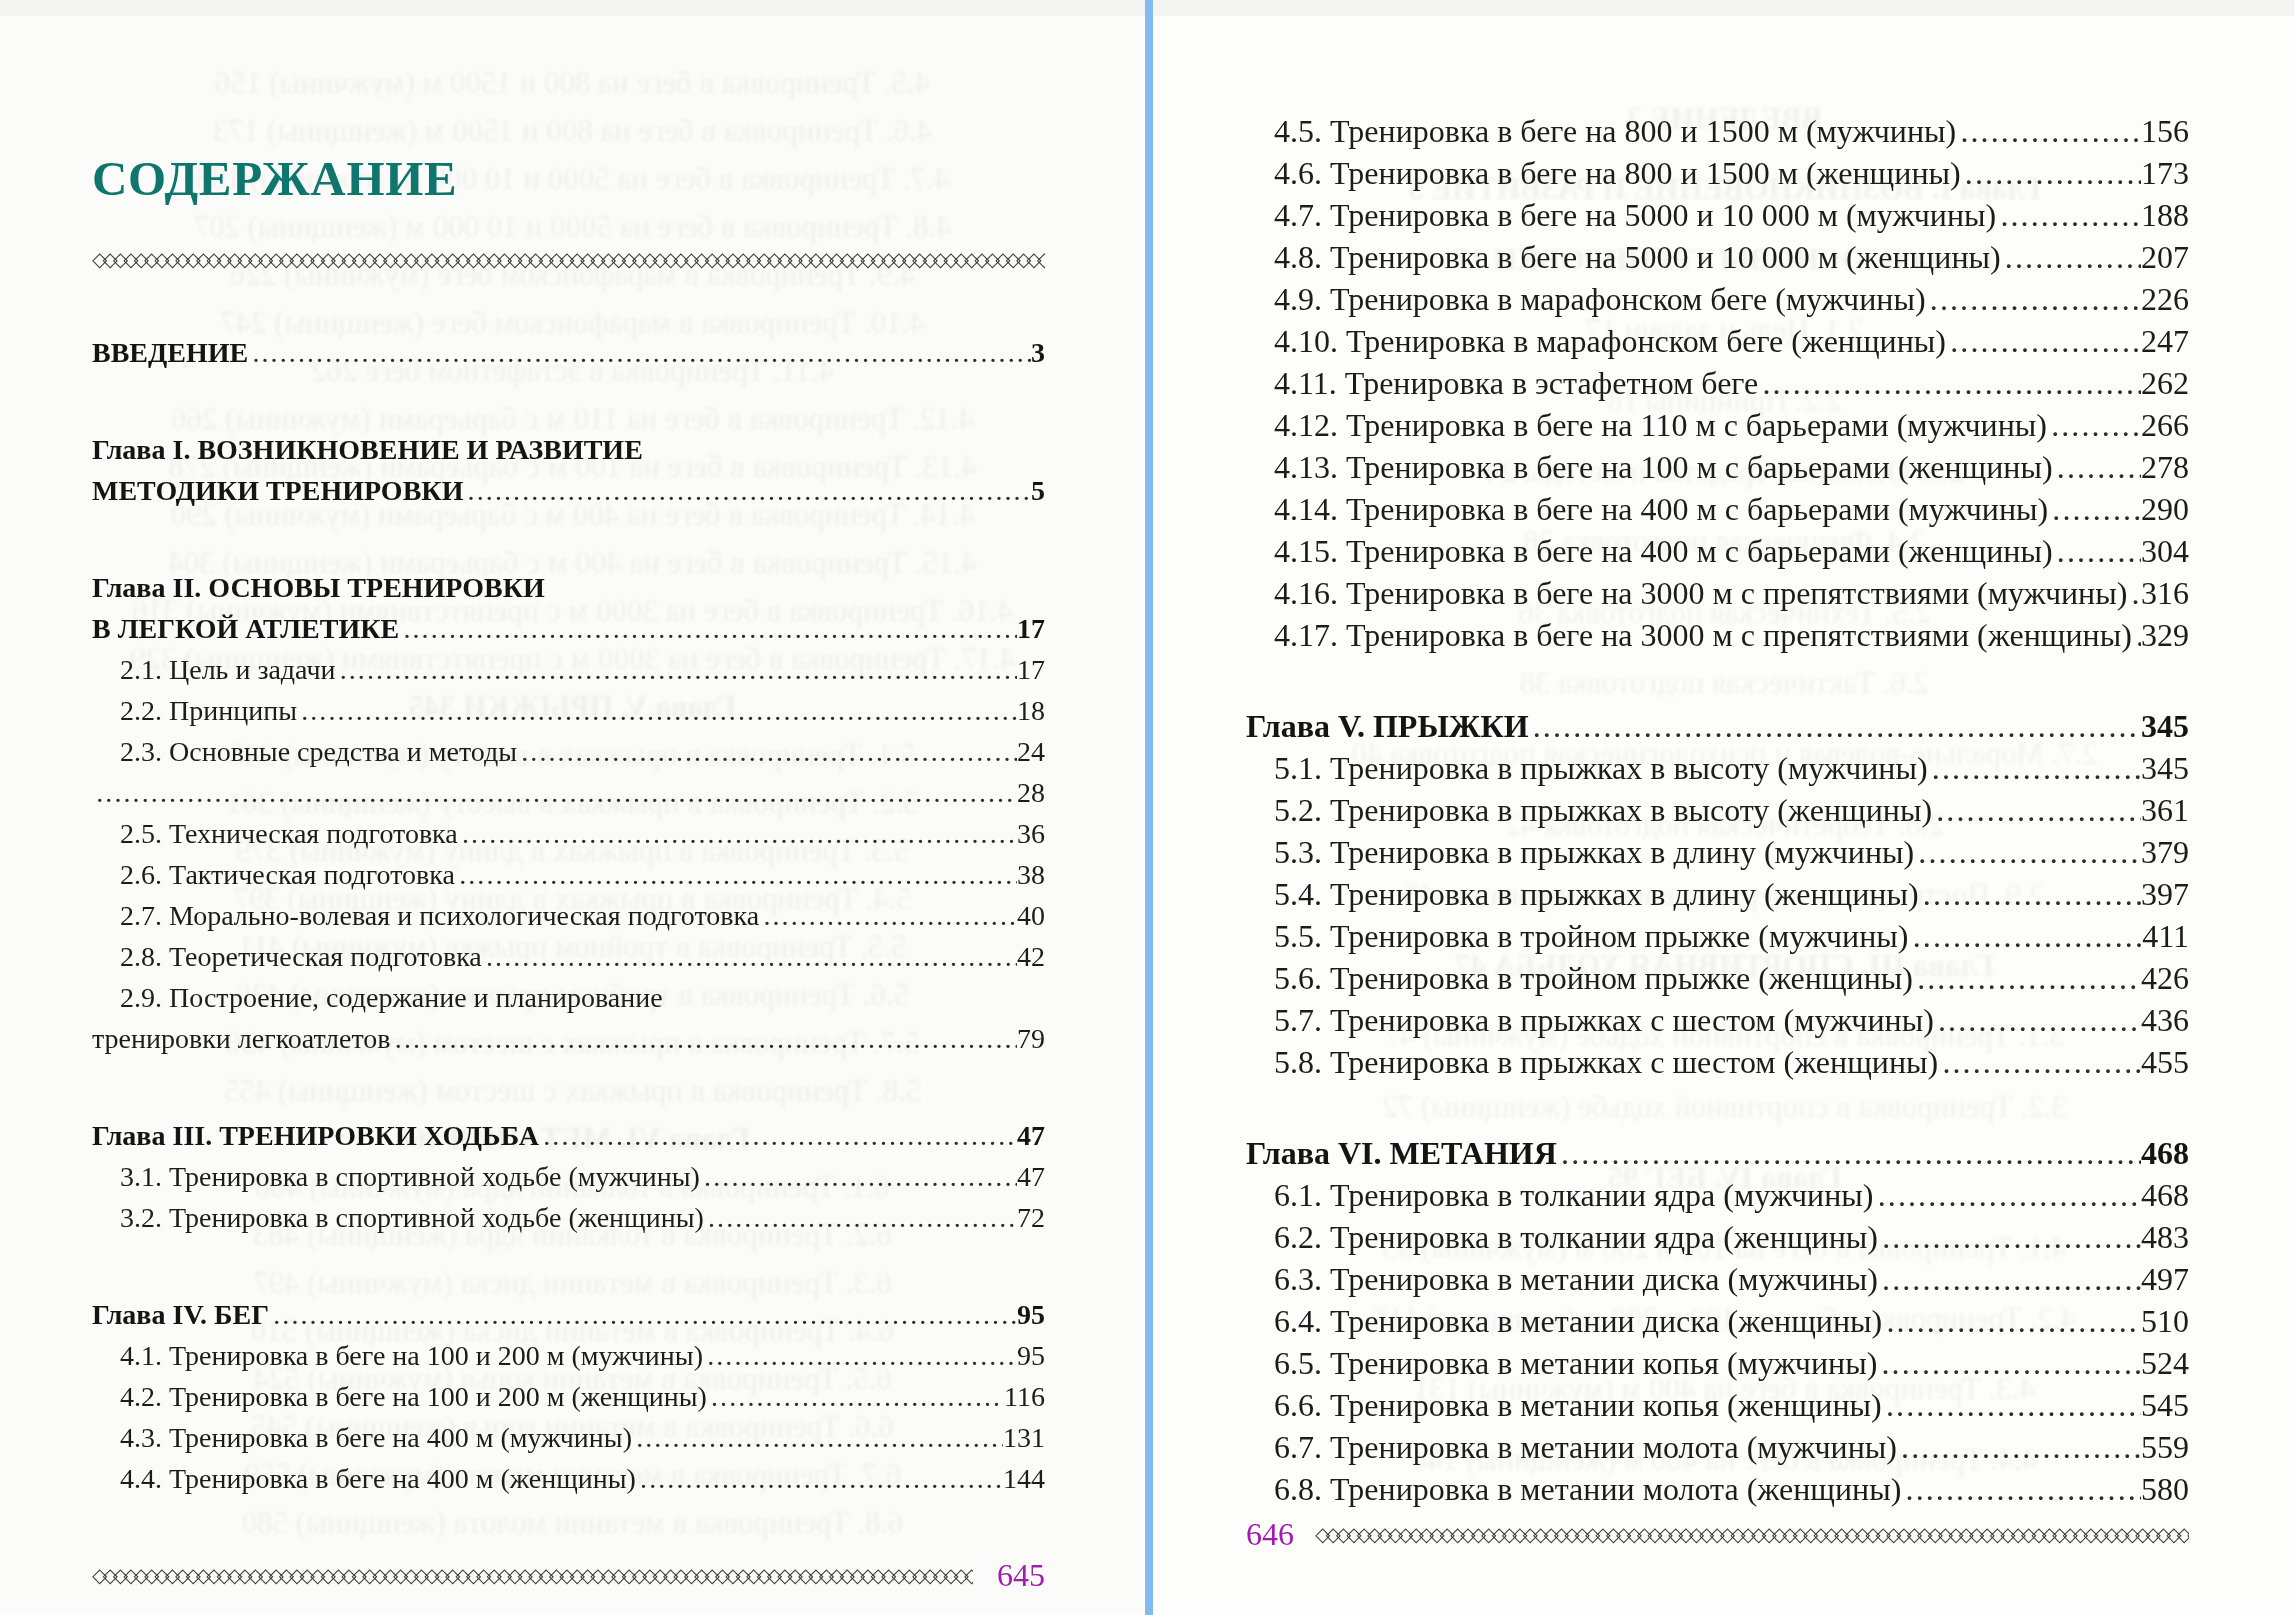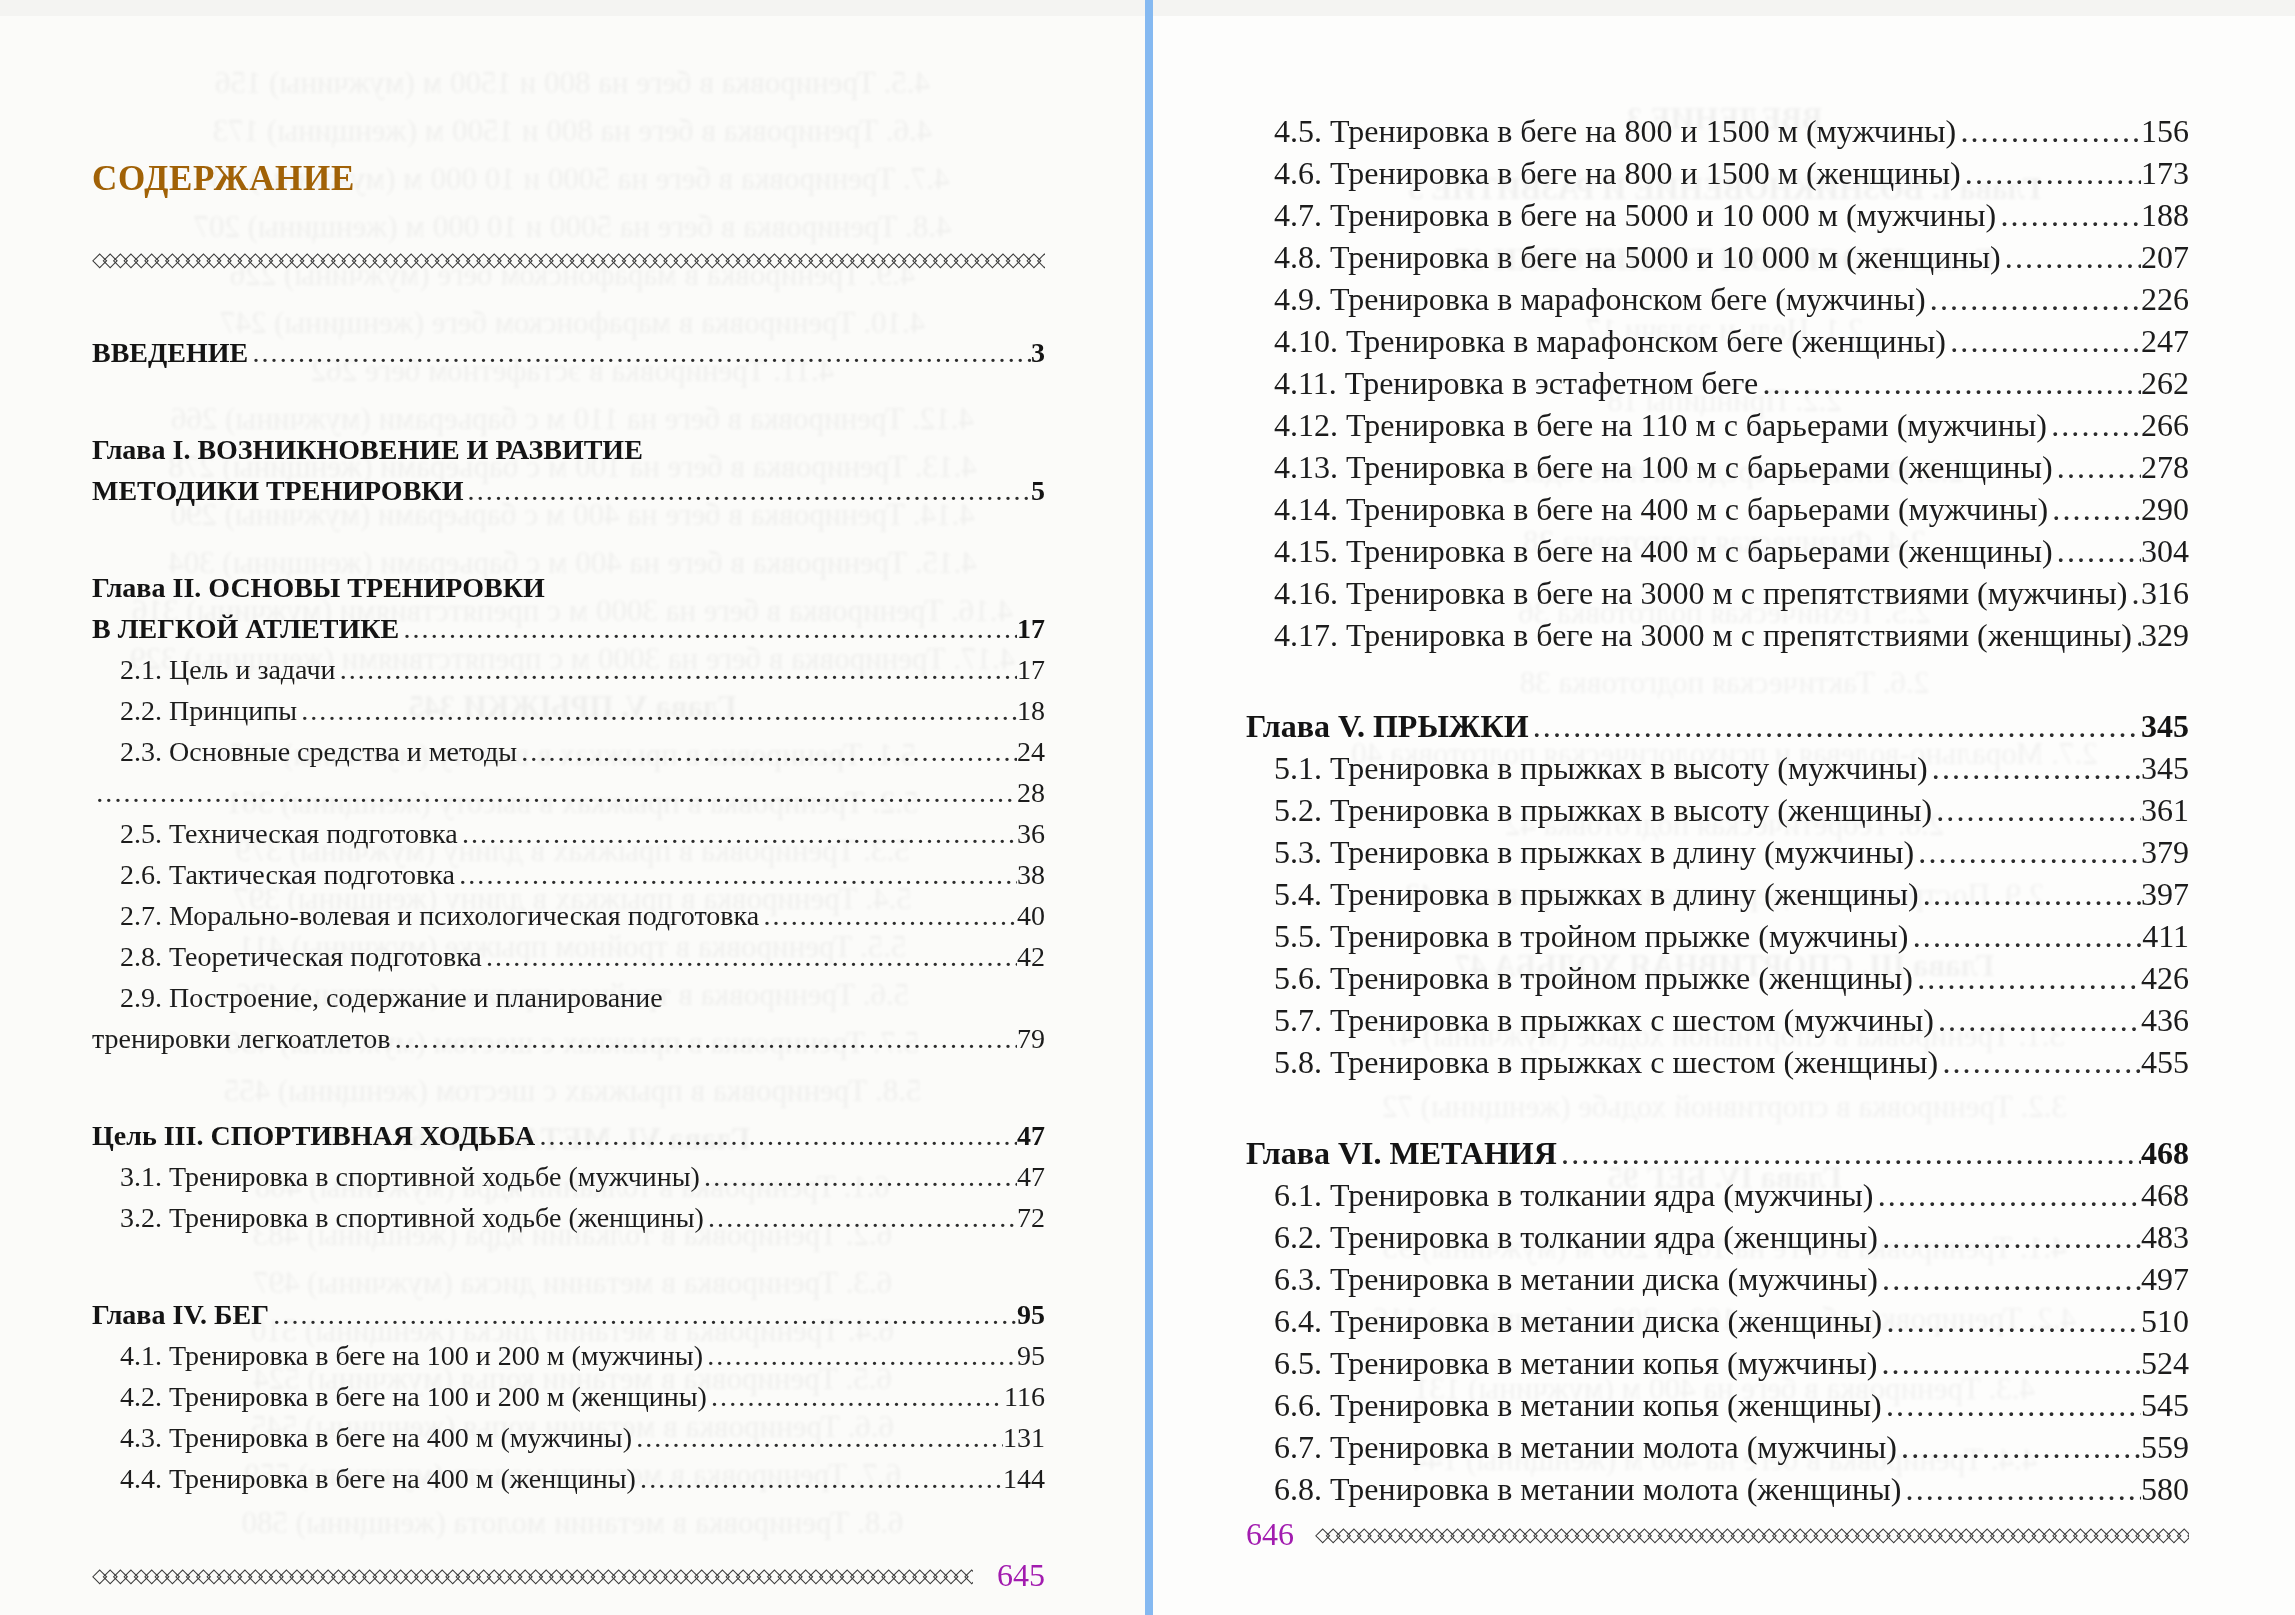--- a/index.html
+++ b/index.html
@@ -13,22 +13,22 @@
   .page{position:absolute;top:16px;height:1616px;overflow:hidden;}
   .page-left{left:0;width:1145px;background:#fbfbf9;}
   .page-right{left:1153px;width:1143px;background:#fdfdfc;}
   .spine{position:absolute;top:0;left:1145px;width:7.8px;height:1616px;background:#85b9f1;}
 
   .content-left{padding:0 100px 0 92px;position:relative;}
   .content-right{padding:0 107px 0 93px;position:relative;}
 
   h1.title{
     margin:138px 0 0 0;
-    font-size:35px;line-height:49px;font-weight:700;
-    letter-spacing:0.7px;color:#a16207;
+    font-size:49px;line-height:49px;font-weight:700;
+    letter-spacing:0.7px;color:#0f766e;
   }
 
   .ornament{
     height:28px;line-height:28px;overflow:hidden;white-space:nowrap;
     font-family:"DejaVu Sans",sans-serif;
     font-size:20px;letter-spacing:-5px;color:#3b3b3b;
   }
   .ornament-title{margin-top:42px;}
 
   .toc{display:block;}
@@ -204,21 +204,21 @@
               <span class="label first-label">2.9. Построение, содержание и планирование</span>
             </div>
             <div class="line">
               <span class="label">тренировки легкоатлетов</span>
               <span class="dots"></span>
               <span class="pagenum">79</span>
             </div>
           </div>
           <div class="entry section gap">
             <div class="line">
-              <span class="label first-label">Цель III. СПОРТИВНАЯ ХОДЬБА</span>
+              <span class="label first-label">Глава III. ТРЕНИРОВКИ ХОДЬБА</span>
               <span class="dots"></span>
               <span class="pagenum">47</span>
             </div>
           </div>
           <div class="entry item">
             <div class="line">
               <span class="label first-label">3.1. Тренировка в спортивной ходьбе (мужчины)</span>
               <span class="dots"></span>
               <span class="pagenum">47</span>
             </div>

